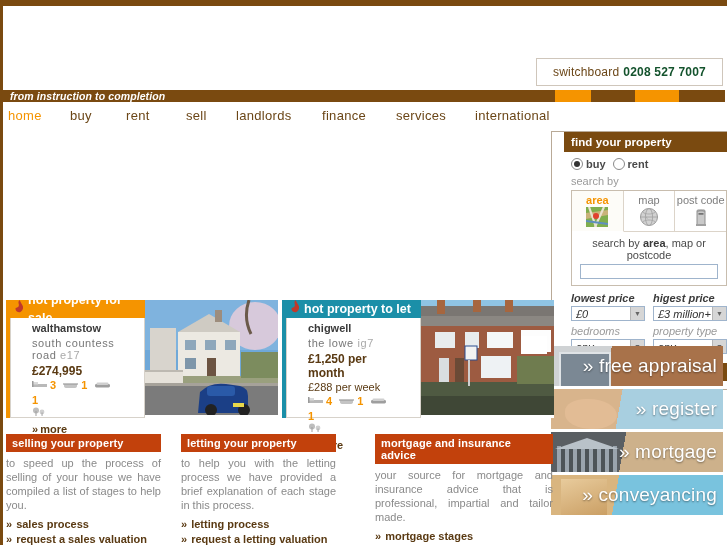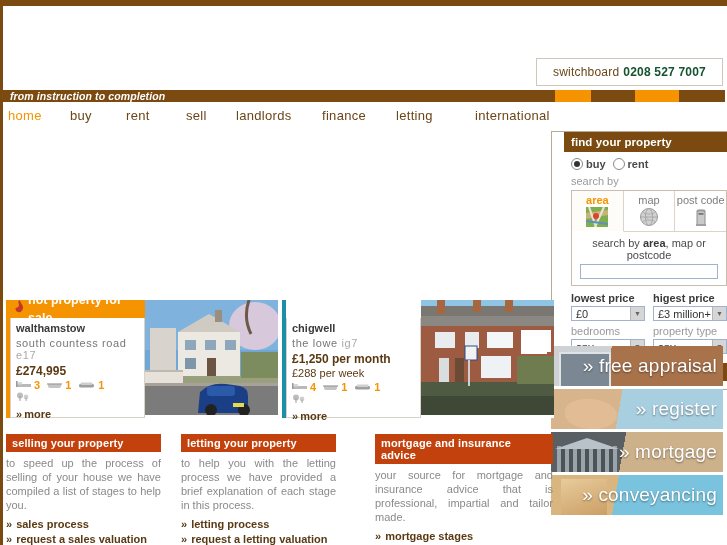--- a/index.html
+++ b/index.html
@@ -64,21 +64,21 @@
   .tab-lbl{font-size:11px;color:#7d7d7d;display:block;margin-bottom:1px;}
   .tab.sel .tab-lbl{color:#f59400;font-weight:bold;}
   .tab-ico{display:block;margin:0 auto;}
 
   .sb-hint{font-size:11px;color:#4a4a4a;text-align:center;padding:5px 2px 3px 2px;}
   .sb-hint b{color:#3a3a3a;}
   .sb-input-wrap{padding:0 8px 6px 8px;}
   .sb-input{width:100%;height:15px;border:1px solid #9fb4cc;background:#fff;box-sizing:border-box;font-size:11px;padding:0 3px;}
 
   .price-row{display:flex;gap:8px;margin-top:6px;}
-  .price-col{flex:1;}
+  .price-col{flex:1;font-style:italic;}
   .price-lbl{font-size:11px;font-weight:bold;color:#3a3a3a;margin-bottom:2px;}
   .price-lbl.dim{font-weight:normal;color:#9a9a9a;}
   .fake-sel{
     height:15px;border:1px solid #9fb4cc;background:#fff;display:flex;align-items:center;
     font-size:11px;color:#333;padding-left:4px;position:relative;box-sizing:border-box;
   }
   .fake-sel .arrow{
     position:absolute;right:0;top:0;bottom:0;width:13px;background:#d6d6d6;
     border-left:1px solid #b5b5b5;display:flex;align-items:center;justify-content:center;
     font-size:7px;color:#666;
@@ -121,21 +121,21 @@
   .hot-right .hot-stripe{background:#1b8fa8;}
   .hot-head{
     position:absolute;left:4px;top:0;width:135px;height:18px;
     color:#fff;font-size:12.5px;font-weight:bold;line-height:18px;padding-left:4px;
     box-sizing:border-box;display:flex;align-items:center;gap:3px;
   }
   .hot-left .hot-head{background:#f59400;}
   .hot-right .hot-head{background:#1b8fa8;}
   .hot-info{
     position:absolute;left:4px;top:18px;width:135px;height:100px;
-    border:1px solid #d7d2ca;border-top:none;box-sizing:border-box;background:#fff;padding:4px 5px;
+    border:1px solid #d7d2ca;border-top:none;box-sizing:border-box;background:#fff;padding:4px 21px;
   }
   .hp-town{font-size:11px;font-weight:bold;color:#3a3a3a;margin-bottom:3px;}
   .hp-street{font-size:11px;color:#777;letter-spacing:.6px;margin-bottom:3px;}
   .hp-street .pc{color:#a9a9a9;}
   .hp-price{font-size:12px;font-weight:bold;color:#5a3a13;margin-bottom:1px;}
   .hp-price2{font-size:11px;color:#5a3a13;margin-bottom:2px;}
   .hp-feats{display:flex;align-items:center;gap:3px;flex-wrap:wrap;margin-bottom:1px;}
   .hp-feats .num{color:#f59400;font-size:11px;font-weight:bold;margin-right:4px;}
   .hp-more{font-size:11px;font-weight:bold;color:#5a3a13;margin-top:4px;}
   .hp-more .ch{color:#5a3a13;margin-right:2px;}
@@ -171,21 +171,21 @@
   <div class="blk o" style="left:635px;width:44px;"></div>
   <div class="blk b" style="left:679px;width:46px;"></div>
 
   <div>
     <a class="nav-item active" href="#" style="left:8px;">home</a>
     <a class="nav-item" href="#" style="left:70px;">buy</a>
     <a class="nav-item" href="#" style="left:126px;">rent</a>
     <a class="nav-item" href="#" style="left:186px;">sell</a>
     <a class="nav-item" href="#" style="left:236px;">landlords</a>
     <a class="nav-item" href="#" style="left:322px;">finance</a>
-    <a class="nav-item" href="#" style="left:396px;">letting</a>
+    <a class="nav-item" href="#" style="left:396px;">services</a>
     <a class="nav-item" href="#" style="left:475px;">international</a>
   </div>
 
   <div class="sidebar">
     <div class="panel">
       <div class="panel-head">find your property</div>
       <div class="panel-body">
 
         <div class="radios">
           <label>
@@ -393,20 +393,28 @@
         <circle cx="66" cy="110" r="6" fill="#222"></circle>
         <circle cx="99" cy="110" r="6" fill="#222"></circle>
         <rect x="88" y="103" width="11" height="4" fill="#e8d84a"></rect>
         <path d="M104 0 q-6 18 2 34" stroke="#6b5a4a" stroke-width="3" fill="none"></path>
       </svg>
     </div>
   </div>
 
   <div class="hot hot-right">
     <div class="hot-stripe"></div>
+    <div class="hot-head">
+      <span>
+        <svg width="11" height="13" viewBox="0 0 11 13">
+            <path d="M5.5 0 C3 3 6 4 4.5 6.5 C3.5 8 1 7 1.6 9.5 C2.2 12 5 13 6.8 11.8 C9.4 10 9.8 6.8 8 4.5 C7.2 3.4 6.6 1.8 5.5 0Z" fill="#c0392b"></path>
+          </svg>
+      </span>
+      <span>hot property to let</span>
+    </div>
     <div class="hot-info">
       <div class="hp-town">chigwell</div>
       <div class="hp-street">
         <span>the lowe</span>
         <span class="pc">ig7</span>
       </div>
       <div class="hp-price">£1,250 per month</div>
       <div class="hp-price2">£288 per week</div>
       <div class="hp-feats">
         <span>

